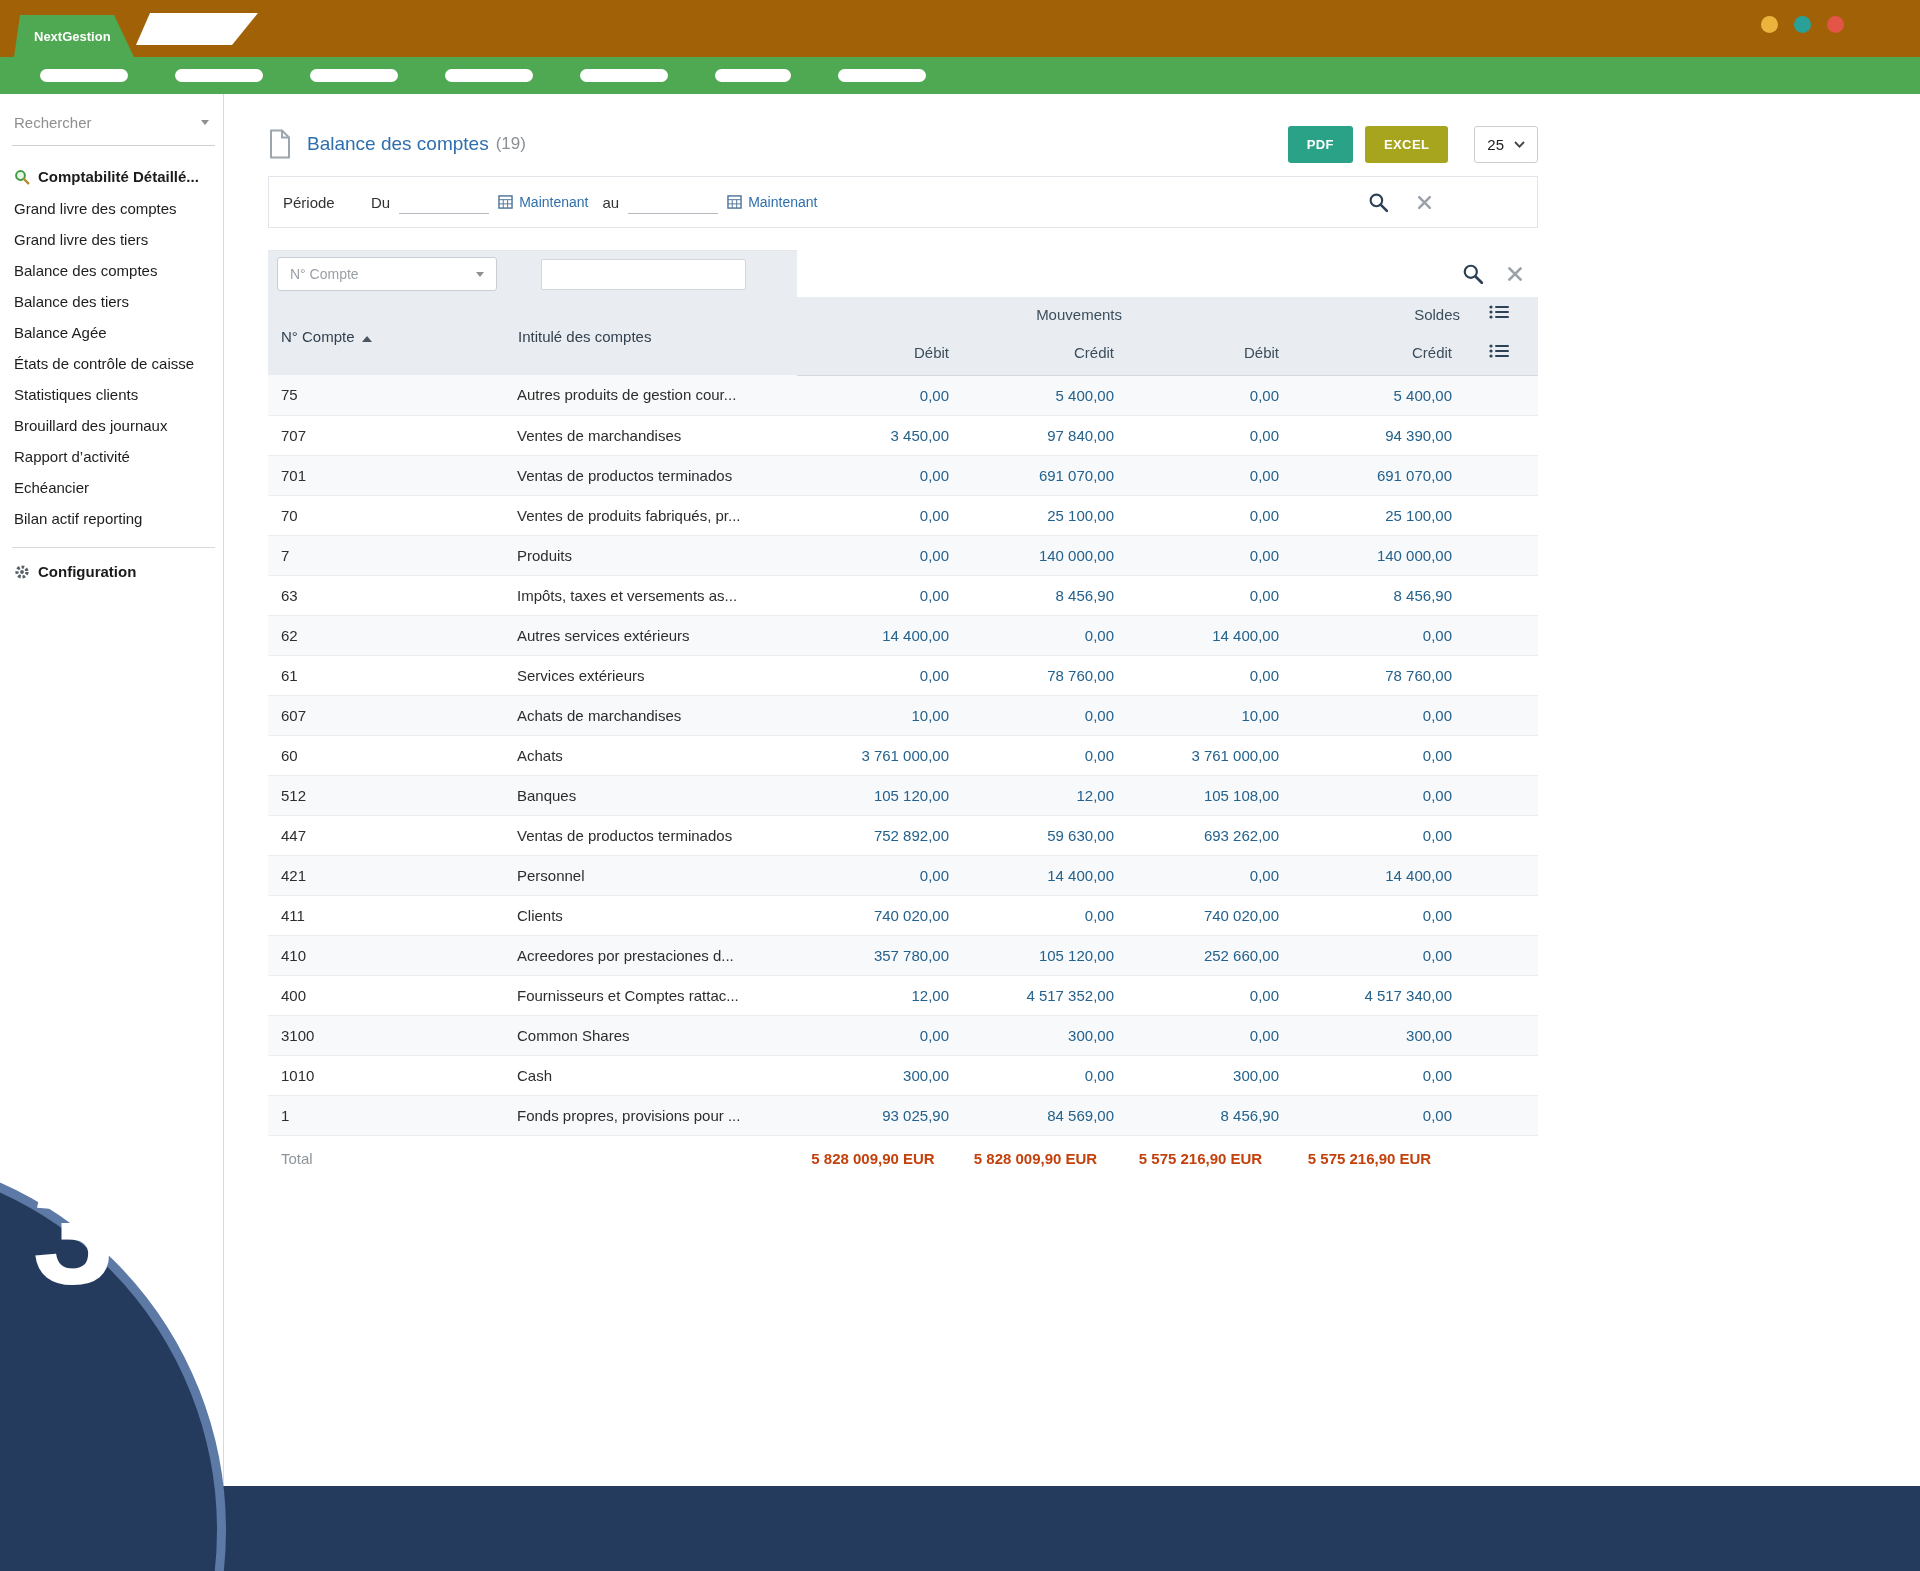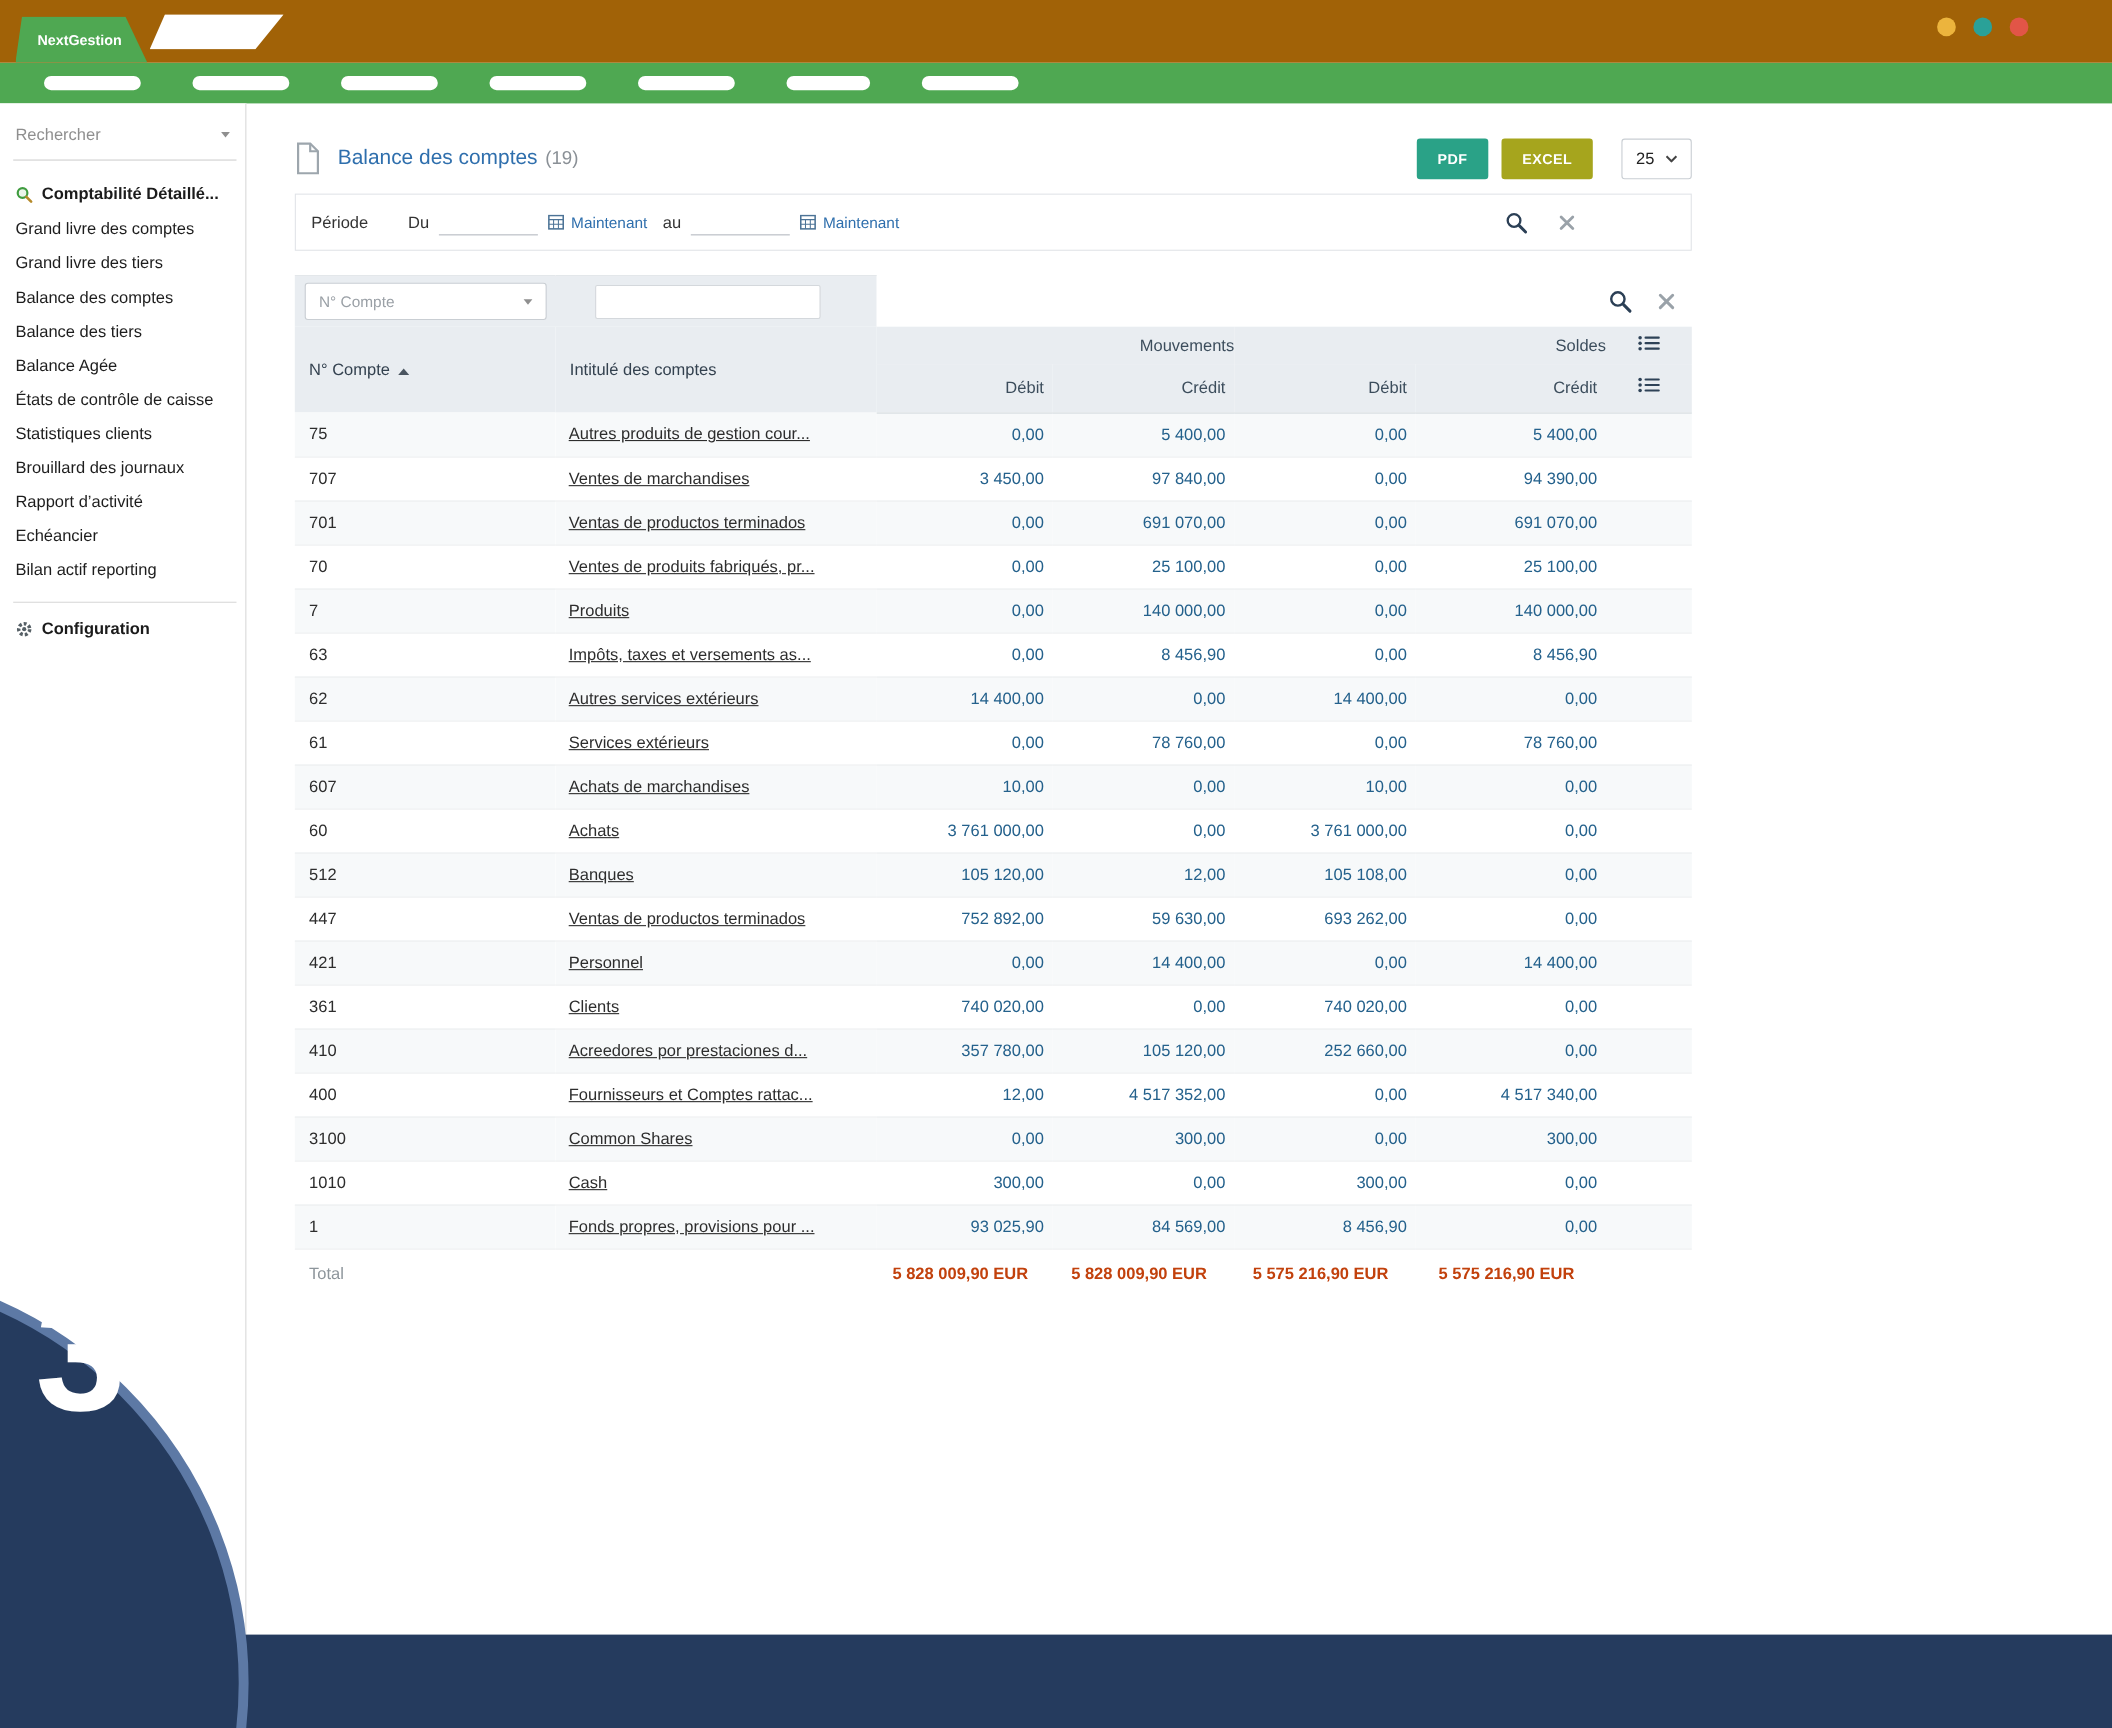--- a/index.html
+++ b/index.html
@@ -82,21 +82,21 @@
   .th-num { font-weight:normal; color:#3c4d5c; font-size:15px; text-align:right;
     padding-right:8px; background:#e9edf1; height:44px; vertical-align:middle; cursor:pointer; }
   .th-icon { background:#e9edf1; text-align:center; vertical-align:middle; }
   thead tr.sub-row th { border-bottom:1px solid #d3d9de; }
   .sort-asc { display:inline-block; width:0; height:0; border-left:5px solid transparent;
     border-right:5px solid transparent; border-bottom:6px solid #4a5560; margin-left:7px; }
 
   tbody td { height:40px; border-bottom:1px solid #ebedef; font-size:15px; vertical-align:middle; }
   tbody tr:nth-child(odd) { background:#f7f9fa; }
   .td-account { padding-left:13px; color:#2d2d2d; }
-  .td-label { padding-left:12px; color:#2d2d2d; white-space:nowrap; overflow:hidden;text-decoration:underline; }
+  .td-label { padding-left:12px; color:#2d2d2d; white-space:nowrap; overflow:hidden; }
   .td-num { text-align:right; padding-right:8px; color:#24618c; }
 
   tfoot td { height:46px; font-size:15px; vertical-align:middle; }
   .tf-label { padding-left:13px; color:#8d959b; }
   .tf-num { text-align:center; padding-right:8px; color:#c2410c;font-weight:bold; }
 
   
   .footer-band { position:absolute; left:0; right:0; bottom:0; height:85px;
     background:#253b5e; z-index:4; }
   .step-circle { position:absolute; left:-534px; top:1150px; width:760px; height:760px;
@@ -435,21 +435,21 @@
           <tr>
             <td class="td-account">421</td>
             <td class="td-label">Personnel</td>
             <td class="td-num">0,00</td>
             <td class="td-num">14 400,00</td>
             <td class="td-num">0,00</td>
             <td class="td-num">14 400,00</td>
             <td class="td-iconcol"></td>
           </tr>
           <tr>
-            <td class="td-account">361</td>
+            <td class="td-account">411</td>
             <td class="td-label">Clients</td>
             <td class="td-num">740 020,00</td>
             <td class="td-num">0,00</td>
             <td class="td-num">740 020,00</td>
             <td class="td-num">0,00</td>
             <td class="td-iconcol"></td>
           </tr>
           <tr>
             <td class="td-account">410</td>
             <td class="td-label">Acreedores por prestaciones d...</td>

